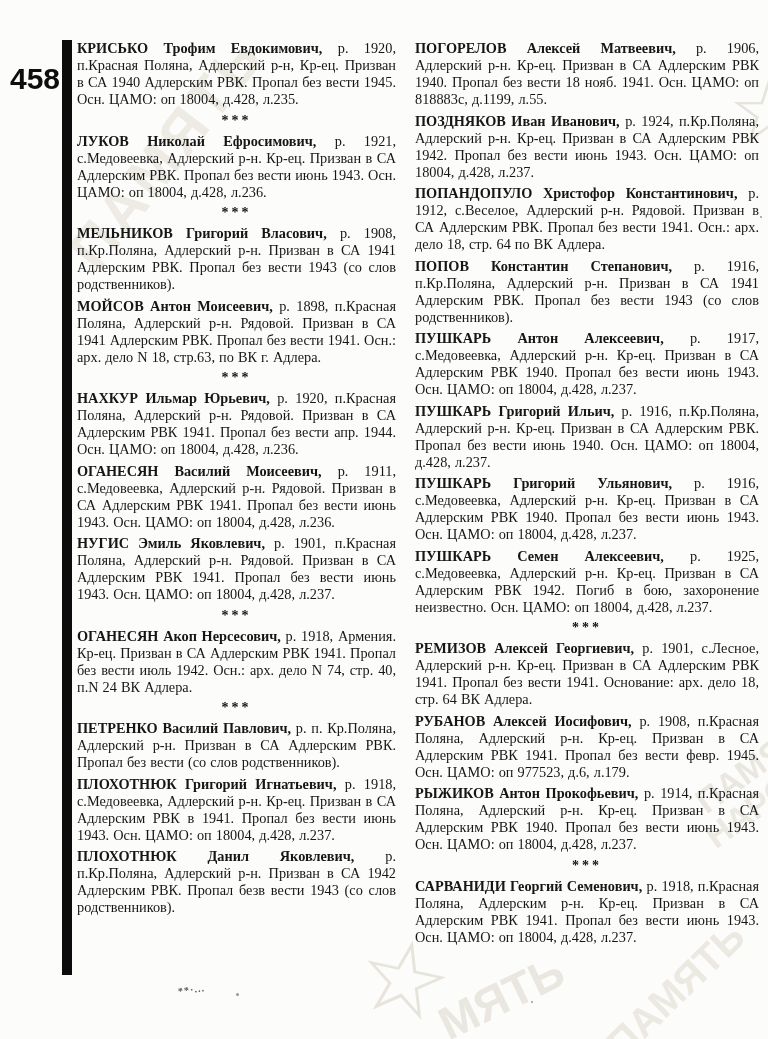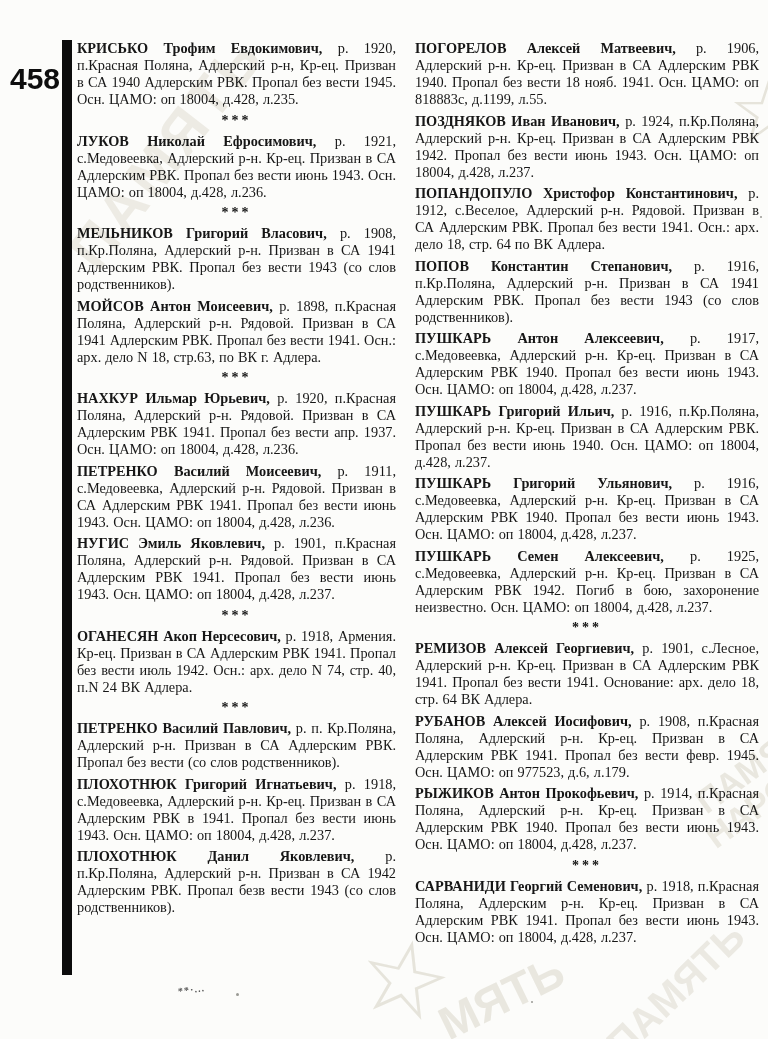--- a/index.html
+++ b/index.html
@@ -89,23 +89,23 @@
     <div class="columns">
       <div class="col col-left">
   <div class="entry"><span class="entry-name">КРИСЬКО Трофим Евдокимович, </span><span class="entry-text">р. 1920, п.Красная Поляна, Адлерский р-н, Кр-ец. Призван в СА 1940 Адлерским РВК. Пропал без вести 1945. Осн. ЦАМО: оп 18004, д.428, л.235.</span></div>
 <div class="sep">***</div>
   <div class="entry"><span class="entry-name">ЛУКОВ Николай Ефросимович, </span><span class="entry-text">р. 1921, с.Медовеевка, Адлерский р-н. Кр-ец. Призван в СА Адлерским РВК. Пропал без вести июнь 1943. Осн. ЦАМО: оп 18004, д.428, л.236.</span></div>
 <div class="sep">***</div>
   <div class="entry"><span class="entry-name">МЕЛЬНИКОВ Григорий Власович, </span><span class="entry-text">р. 1908, п.Кр.Поляна, Адлерский р-н. Призван в СА 1941 Адлерским РВК. Пропал без вести 1943 (со слов родственников).</span></div>
 
   <div class="entry"><span class="entry-name">МОЙСОВ Антон Моисеевич, </span><span class="entry-text">р. 1898, п.Красная Поляна, Адлерский р-н. Рядовой. Призван в СА 1941 Адлерским РВК. Пропал без вести 1941. Осн.: арх. дело N 18, стр.63, по ВК г. Адлера.</span></div>
 <div class="sep">***</div>
-  <div class="entry"><span class="entry-name">НАХКУР Ильмар Юрьевич, </span><span class="entry-text">р. 1920, п.Красная Поляна, Адлерский р-н. Рядовой. Призван в СА Адлерским РВК 1941. Пропал без вести апр. 1937. Осн. ЦАМО: оп 18004, д.428, л.236.</span></div>
+  <div class="entry"><span class="entry-name">НАХКУР Ильмар Юрьевич, </span><span class="entry-text">р. 1920, п.Красная Поляна, Адлерский р-н. Рядовой. Призван в СА Адлерским РВК 1941. Пропал без вести апр. 1944. Осн. ЦАМО: оп 18004, д.428, л.236.</span></div>
 
-  <div class="entry"><span class="entry-name">ПЕТРЕНКО Василий Моисеевич, </span><span class="entry-text">р. 1911, с.Медовеевка, Адлерский р-н. Рядовой. Призван в СА Адлерским РВК 1941. Пропал без вести июнь 1943. Осн. ЦАМО: оп 18004, д.428, л.236.</span></div>
+  <div class="entry"><span class="entry-name">ОГАНЕСЯН Василий Моисеевич, </span><span class="entry-text">р. 1911, с.Медовеевка, Адлерский р-н. Рядовой. Призван в СА Адлерским РВК 1941. Пропал без вести июнь 1943. Осн. ЦАМО: оп 18004, д.428, л.236.</span></div>
 
   <div class="entry"><span class="entry-name">НУГИС Эмиль Яковлевич, </span><span class="entry-text">р. 1901, п.Красная Поляна, Адлерский р-н. Рядовой. Призван в СА Адлерским РВК 1941. Пропал без вести июнь 1943. Осн. ЦАМО: оп 18004, д.428, л.237.</span></div>
 <div class="sep">***</div>
   <div class="entry"><span class="entry-name">ОГАНЕСЯН Акоп Нерсесович, </span><span class="entry-text">р. 1918, Армения. Кр-ец. Призван в СА Адлерским РВК 1941. Пропал без вести июль 1942. Осн.: арх. дело N 74, стр. 40, п.N 24 ВК Адлера.</span></div>
 <div class="sep">***</div>
   <div class="entry"><span class="entry-name">ПЕТРЕНКО Василий Павлович, </span><span class="entry-text">р. п. Кр.Поляна, Адлерский р-н. Призван в СА Адлерским РВК. Пропал без вести (со слов родственников).</span></div>
 
 
   <div class="entry"><span class="entry-name">ПЛОХОТНЮК Григорий Игнатьевич, </span><span class="entry-text">р. 1918, с.Медовеевка, Адлерский р-н. Кр-ец. Призван в СА Адлерским РВК в 1941. Пропал без вести июнь 1943. Осн. ЦАМО: оп 18004, д.428, л.237.</span></div>
 

